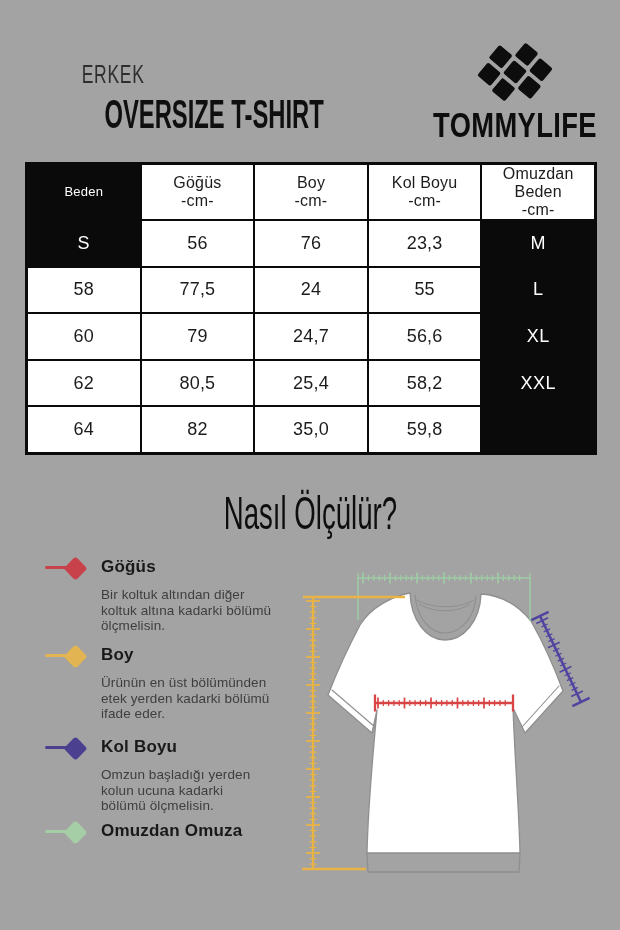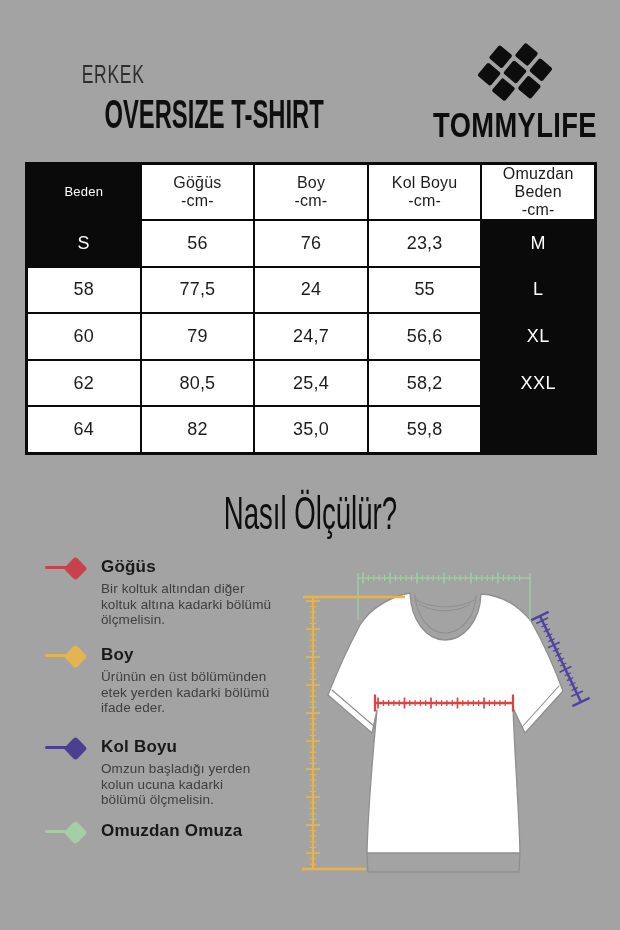--- a/index.html
+++ b/index.html
@@ -52,21 +52,21 @@
   }
   .htm-title .condensed { transform:scaleX(.60); transform-origin:50% 50%; }
 
   .measure-item { position:absolute; left:45px; width:265px; display:flex; }
   .m-icon { position:relative; width:52px; height:24px; flex:none; }
   .m-line { position:absolute; left:0; top:10px; width:30px; height:3.4px; border-radius:2px; }
   .m-diamond { position:absolute; left:22px; top:3.5px; width:17px; height:17px;
     border-radius:3px; transform:rotate(45deg); }
   .m-text { margin-left:4px; }
   .m-text h3 { font-size:17px; font-weight:700; color:#191919; line-height:21px; letter-spacing:.2px; }
-  .m-text p { margin-top:4px; font-size:13.5px; line-height:15.5px; color:#3e3e3e;
+  .m-text p { margin-top:10px; font-size:13.5px; line-height:15.5px; color:#3e3e3e;
     white-space:pre-line; letter-spacing:.1px; }
 
   .diagram { position:absolute; left:295px; top:548px; }
 </style>
 </head>
 <body>
 
 <div class="page">
 
   <div class="brand-left">

